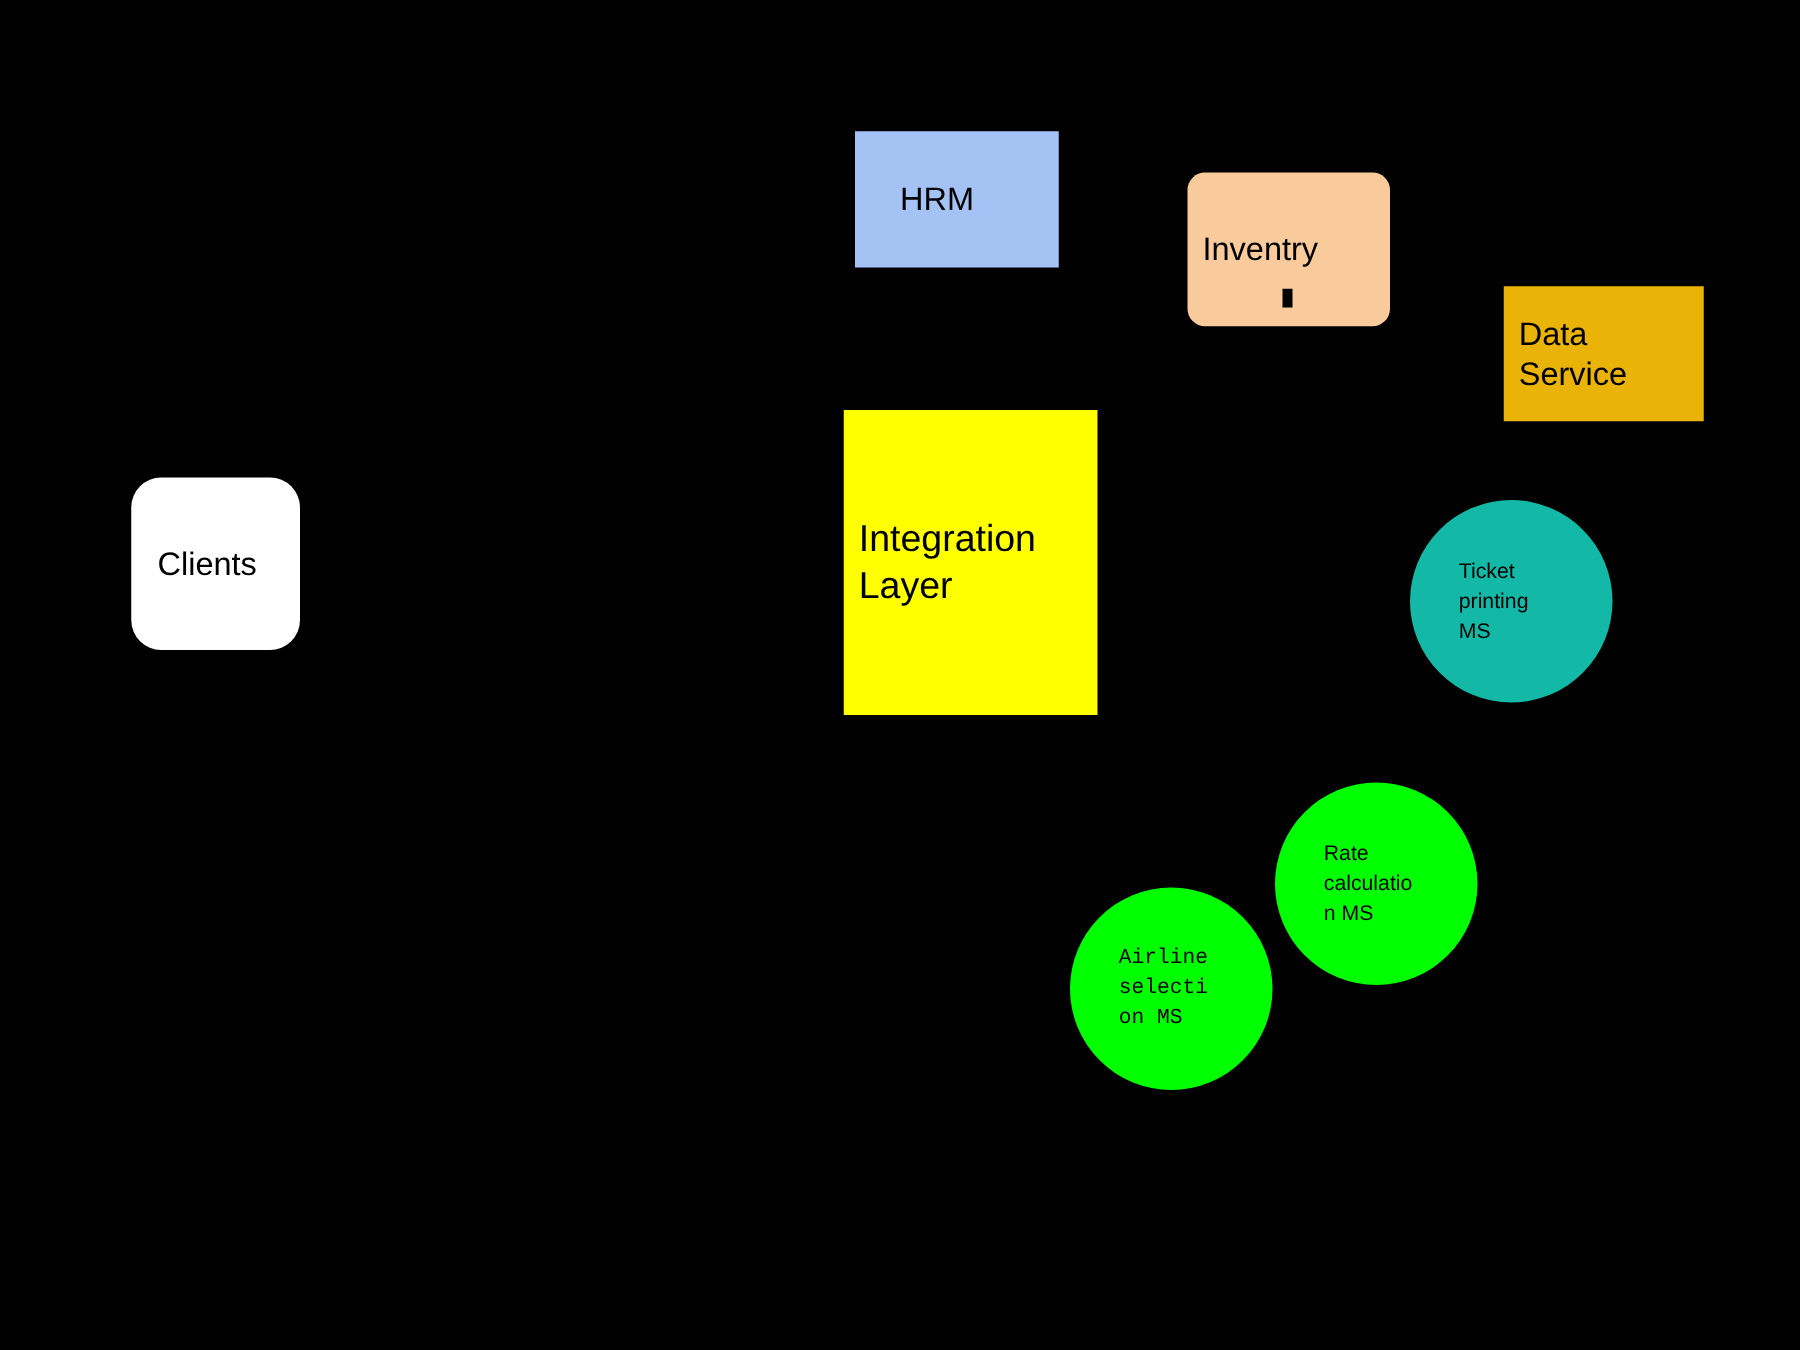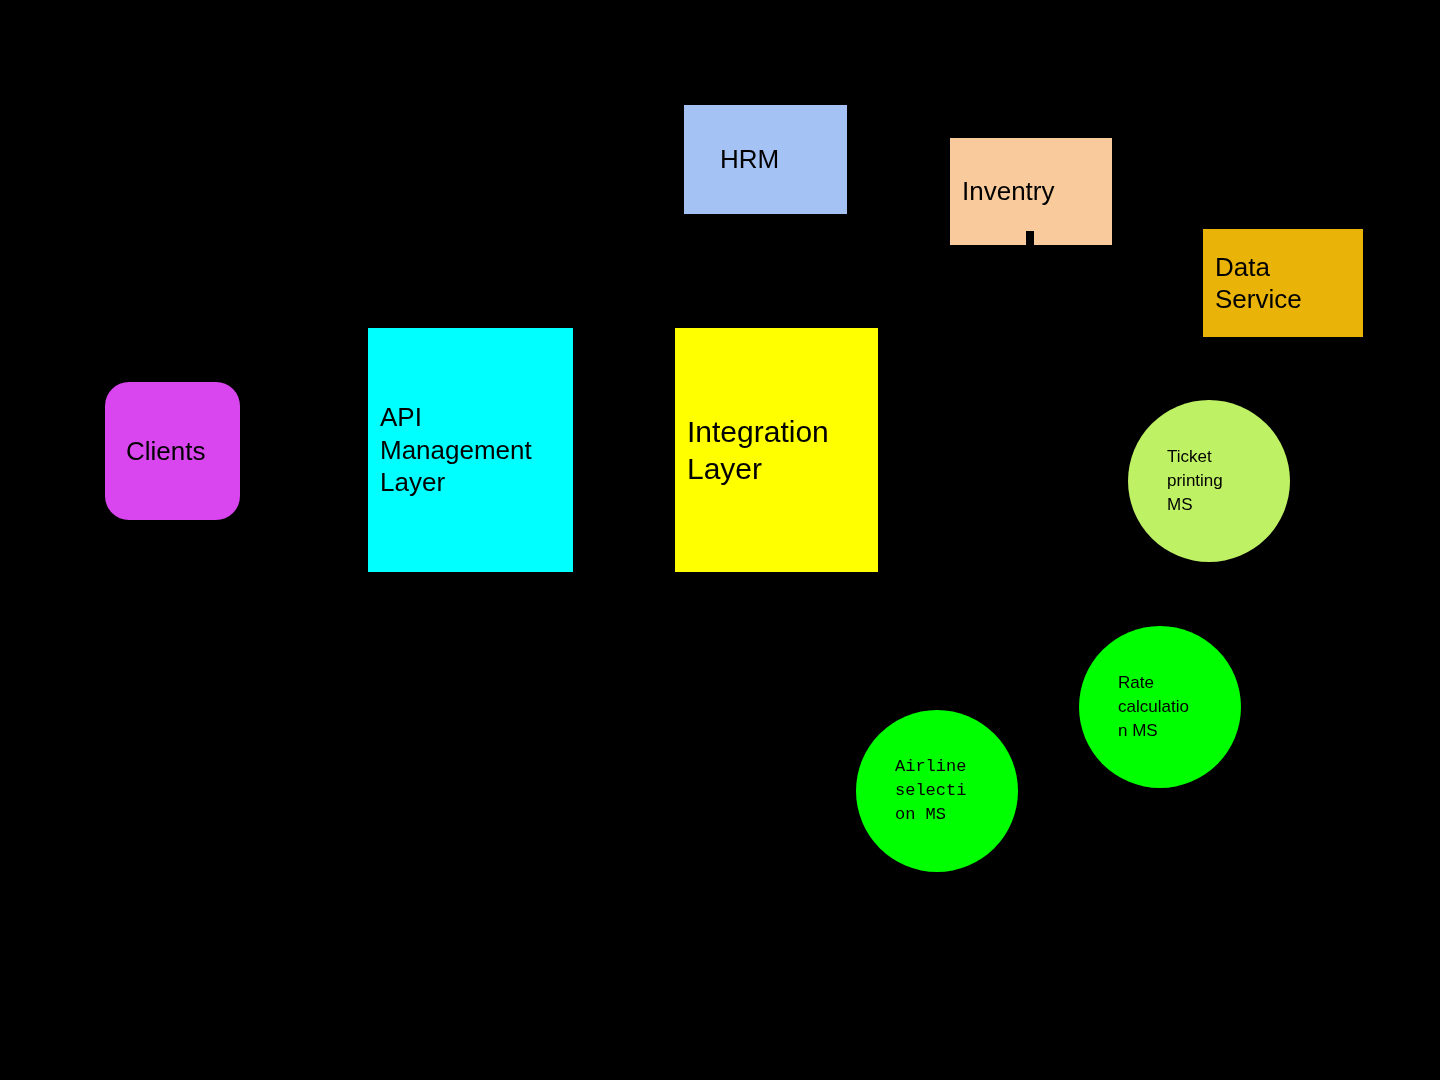--- a/index.html
+++ b/index.html
@@ -43,84 +43,81 @@
   .node-integration {
     left: 675px; top: 328px; width: 203px; height: 244px;
     font-size: 30px; line-height: 1.25; padding-left: 12px;
   }
   .node-integration .label { width: 165px; }
   .node-hrm {
     left: 684px; top: 105px; width: 163px; height: 109px;
     font-size: 26px; padding-left: 16px;
   }
   .node-inventry {
-    left: 950px; top: 138px; width: 162px; height: 107px;
-    font-size: 26px; padding-left: 12px;
+    left: 950px; top: 138px; width: 162px; height: 123px;
+    font-size: 26px; padding-left: 12px; border-radius: 14px;
   }
   .node-dataservice {
     left: 1203px; top: 229px; width: 160px; height: 108px;
     font-size: 26px; line-height: 1.25; padding-left: 12px;
   }
   .node-dataservice .label { width: 120px; }
 
   
   .circle {
     border-radius: 50%;
     font-size: 17px;
     line-height: 1.4;
     padding-left: 39px;
   }
   .circle .label {
     width: 79px;
     overflow-wrap: anywhere;
   }
   .node-ticket  { left: 1128px; top: 400px; width: 162px; height: 162px; }
-  .node-rate    { left: 1079px; top: 626px; width: 162px; height: 162px; }
+  .node-rate    { left: 1020px; top: 626px; width: 162px; height: 162px; }
   .node-airline { left: 856px;  top: 710px; width: 162px; height: 162px; }
 
   
   .connector-stub {
     position: absolute;
     left: 1026px; top: 231px;
     width: 8px; height: 15px;
     background: #000000;
   }
 </style>
 </head>
 <body>
 
 <div class="canvas">
 
-  <div class="node node-clients" style="background-color: #d946ef;">
+  <div class="node node-clients" style="background-color: #ffffff;">
     <span class="label">Clients</span>
   </div>
 
-  <div class="node node-api" style="background-color: rgb(0, 255, 255);">
-    <span class="label">API Management Layer</span>
-  </div>
 
   <div class="node node-integration" style="background-color: rgb(255, 255, 0);">
     <span class="label">Integration Layer</span>
   </div>
 
   <div class="node node-hrm" style="background-color: rgb(164, 194, 244); padding-left: 36px;">
     <span class="label">HRM</span>
   </div>
 
   <div class="node node-inventry" style="background-color: rgb(249, 203, 156);">
     <span class="label">Inventry</span>
   </div>
 
   <div class="connector-stub"></div>
 
   <div class="node node-dataservice" style="background-color: #eab308;">
     <span class="label">Data Service</span>
   </div>
 
-  <div class="node circle node-ticket" style="background-color: #bef264;">
+  <div class="node circle node-ticket" style="background-color: #14b8a6;">
     <span class="label">Ticket printing MS</span>
   </div>
 
   <div class="node circle node-rate" style="background-color: rgb(0, 255, 0);">
     <span class="label">Rate calculation MS</span>
   </div>
 
   <div class="node circle node-airline" style="background-color: rgb(0, 255, 0); font-family: Liberation Mono, monospace;">
     <span class="label">Airline selection MS</span>
   </div>

